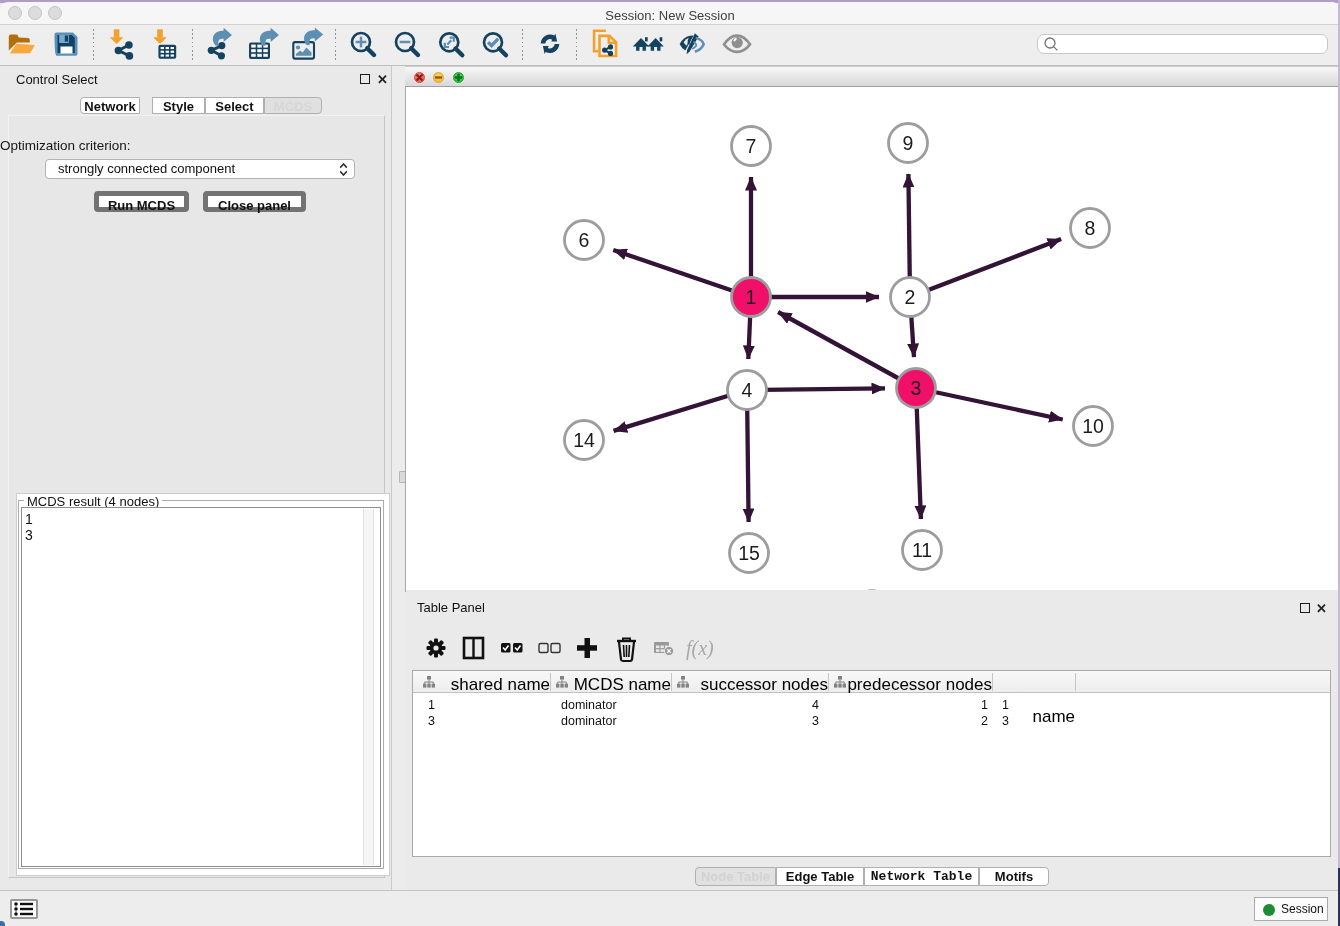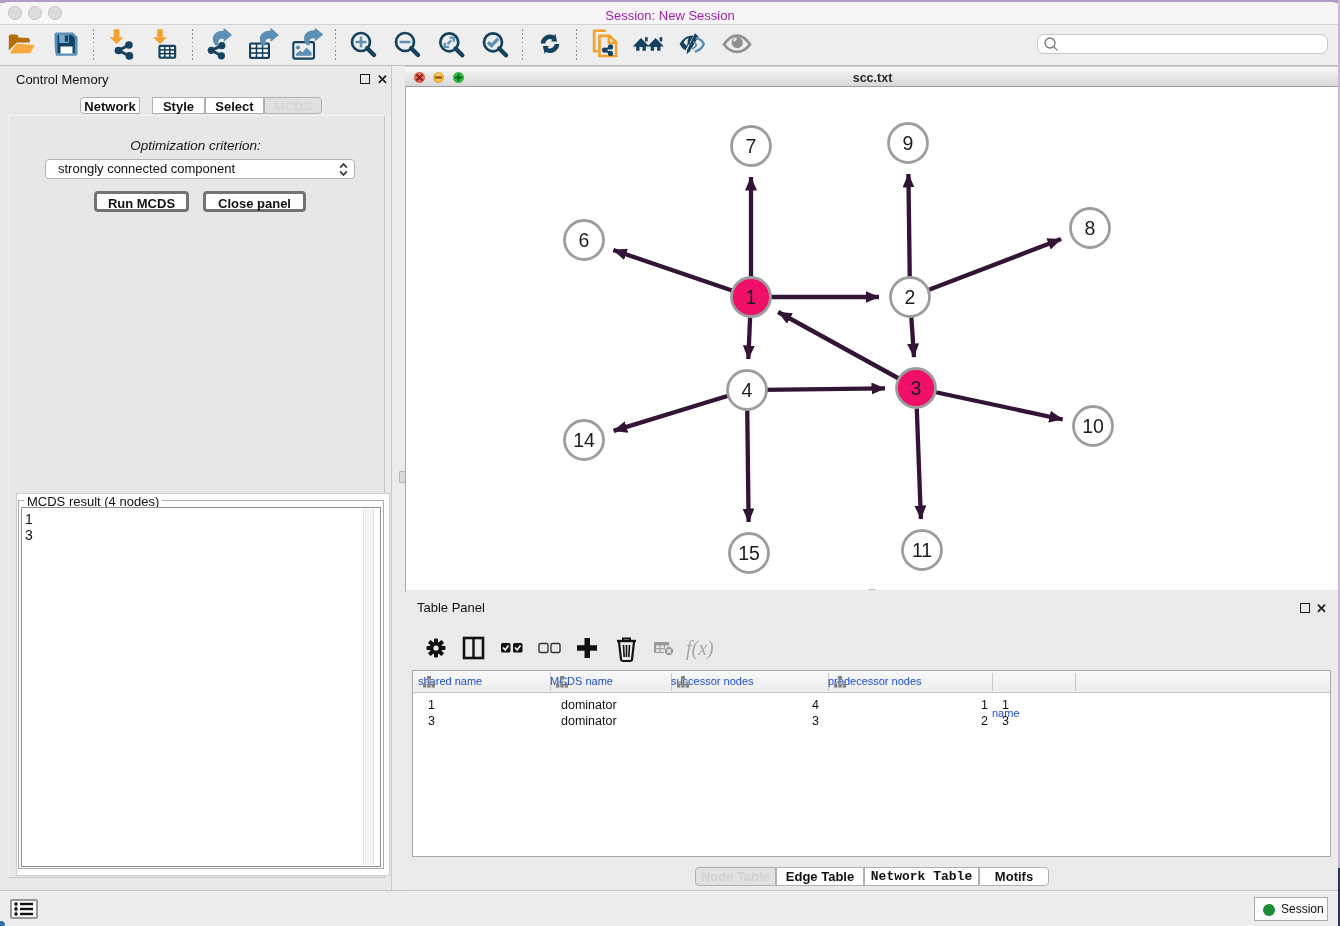--- a/index.html
+++ b/index.html
@@ -9,58 +9,58 @@
   
   #deskTop{left:0;top:0;width:1340px;height:3px;background:#b19bc9;}
   #deskRight{right:0;top:0;width:2px;height:870px;background:#c7b8da;z-index:9;}
   #deskRightBot{right:0;top:868px;width:2px;height:58px;background:#24365c;z-index:9;}
   
   #win{left:0;top:2px;width:1340px;height:924px;background:#ececec;
        border-radius:8px 8px 0 0;}
   #titlebar{left:0;top:2px;width:1340px;height:22px;background:#f6f6f6;
        border-bottom:1px solid #d2d2d2;border-radius:8px 8px 0 0;}
   .tdot{width:12px;height:12px;border-radius:50%;background:#dcdcdc;border:1px solid #c4c4c4;top:6px;}
-  #wtitle{left:0;top:8px;width:1340px;text-align:center;font-size:13px;color:#a21caf;}
+  #wtitle{left:0;top:8px;width:1340px;text-align:center;font-size:13px;color:#404040;}
   #toolbar{left:0;top:25px;width:1340px;height:40px;background:#eeeeee;border-bottom:1px solid #bfbfbf;}
   .tsep{top:29px;width:1px;height:32px;background:repeating-linear-gradient(to bottom,#8f8f8f 0 1.6px,rgba(0,0,0,0) 1.6px 4.2px);}
   #searchbox{left:1037px;top:34px;width:289px;height:18px;background:#fff;
       border:1px solid #c8c8c8;border-radius:7px;}
   
   #cpanel{left:0;top:66px;width:391px;height:824px;background:#e9e9e9;border-right:1px solid #c9c9c9;}
   #cptitle{left:16px;top:72px;font-size:13px;color:#111;}
   .winbtn{font-size:13px;color:#222;font-weight:bold;}
   .tab{position:absolute;top:97px;height:17px;line-height:17px;text-align:center;font-size:13px;font-weight:bold;
      background:#fff;border:1px solid #b0b0b0;color:#111;box-sizing:border-box;}
   #cpcontent{left:8px;top:115px;width:375px;height:761px;background:#e7e7e7;
      border:1px solid #c6c6c6;border-top-color:#f2f2f2;border-left-color:#f2f2f2;}
-  #optlabel{left:0px;top:138px;width:391px;text-align:center;font-size:13.5px;color:#161616;font-style:italic;}
+  #optlabel{left:0px;top:138px;width:391px;font-size:13.5px;color:#161616;}
   #combo{left:45px;top:159px;width:310px;height:20px;background:#fff;border:1px solid #b2b2b2;
      border-radius:4px;box-sizing:border-box;font-size:13px;color:#111;line-height:18px;padding-left:12px;}
-  .btn{position:absolute;top:191px;height:21px;background:#fff;border:3px solid #737373;border-radius:4px;
+  .btn{position:absolute;top:191px;height:21px;background:#fff;border:5px solid #737373;border-radius:4px;
      box-sizing:border-box;text-align:center;font-size:13px;font-weight:bold;color:#111;line-height:19px;}
   #resultpanel{left:16px;top:493px;width:374px;height:383px;background:#fff;border:1px solid #cecece;box-sizing:border-box;}
   #groupbox{left:18px;top:500px;width:366px;height:369px;border:1px solid #ababab;box-sizing:border-box;}
   #grouplabel{left:24px;top:494px;font-size:13px;color:#111;background:#fff;padding:0 3px;}
   #textarea{left:21px;top:507px;width:360px;height:360px;background:#fff;border:1px solid #8e8e8e;box-sizing:border-box;}
   #scrolltrack{position:absolute;right:6px;top:1px;width:9px;height:356px;background:#f5f5f5;border-left:1px solid #e2e2e2;border-right:1px solid #e2e2e2;}
   
   #netwin{left:405px;top:66px;width:935px;height:526px;background:#fff;border-left:1px solid #a8a8a8;box-sizing:border-box;}
   #nettitle{left:405px;top:66px;width:935px;height:21px;
      background:linear-gradient(#f7f7f7,#d8d8d8);border-bottom:1px solid #9e9e9e;border-top:1px solid #cbcbcb;box-sizing:border-box;}
   .light{position:absolute;top:5px;width:11px;height:11px;border-radius:50%;box-sizing:border-box;
      text-align:center;font-size:9px;font-weight:bold;line-height:11px;}
   #netname{position:absolute;left:0;top:4px;width:100%;text-align:center;font-size:12.5px;font-weight:bold;color:#2a2a2a;}
   
   #tpanel{left:406px;top:590px;width:934px;height:300px;background:#eaeaea;}
   #tptitle{left:417px;top:600px;font-size:13px;color:#111;}
   #ttable{left:412px;top:670px;width:919px;height:187px;background:#fff;border:1px solid #a8a8a8;box-sizing:border-box;}
   #thead{position:absolute;left:0;top:0;width:100%;height:22px;background:linear-gradient(#f8f8f8,#ededed);
      border-bottom:1px solid #c2c2c2;box-sizing:border-box;}
   .hsep{position:absolute;top:2px;width:1px;height:18px;background:#c6c6c6;}
-  .hlabel{position:absolute;top:4px;font-size:11px;color:#1d4ed8;text-align:left;}
+  .hlabel{position:absolute;top:4px;font-size:17px;color:#000000;text-align:right;}
   .cell{position:absolute;font-size:12.5px;color:#111;}
   .tabbot{position:absolute;top:867px;height:19px;line-height:18px;text-align:center;font-size:13px;font-weight:bold;
      background:#fff;border:1px solid #b0b0b0;color:#111;box-sizing:border-box;border-radius:0;}
   
   #statusbar{left:0;top:890px;width:1340px;height:36px;background:#ededed;border-top:1px solid #c3c3c3;box-sizing:border-box;}
   #listbtn{left:10px;top:899px;width:28px;height:20px;background:#fdfdfd;border:2px solid #989898;border-radius:2px;box-sizing:border-box;}
   #membtn{left:1254px;top:897px;width:74px;height:24px;background:#fcfcfc;border:1px solid #ababab;box-sizing:border-box;font-size:12px;color:#111;}
 </style>
 </head>
 <body>
@@ -182,21 +182,21 @@
 <path d="M724 20.5 Q730 11.6 737 11.6 Q744 11.6 750 20.3 Q744 27.9 737 27.9 Q730 27.9 724 20.5 Z" fill="none" stroke="#8f8f8f" stroke-width="2.7"></path>
 <circle cx="737.2" cy="18.6" r="5.6" fill="#8f8f8f"></circle>
 <path d="M733.3 16.9 A4.6 4.6 0 0 1 736.2 13.6 L736.8 15.5 A2.7 2.7 0 0 0 735.1 17.4 Z" fill="#fff"></path>
 </svg>
 <svg class="abs" style="left:1043px;top:36px;" width="17" height="17" viewBox="0 0 17 17">
 <circle cx="7" cy="7" r="5" fill="none" stroke="#757575" stroke-width="1.3"></circle>
 <line x1="10.6" y1="10.6" x2="14.4" y2="14.4" stroke="#757575" stroke-width="1.3"></line>
 </svg>
 
 <div class="abs" id="cpanel"></div>
-<div class="abs" id="cptitle">Control Memory</div>
+<div class="abs" id="cptitle">Control Select</div>
 <div class="abs" style="left:360px;top:74px;width:8px;height:8px;border:1.6px solid #1c1c1c;"></div>
 <div class="abs winbtn" style="left:377px;top:72px;">✕</div>
 <div class="abs tab" style="left:80px;width:60px;border-radius:4px 0 0 4px;">Network</div>
 <div class="abs tab" style="left:152px;width:53px;">Style</div>
 <div class="abs tab" style="left:205px;width:59px;">Select</div>
 <div class="abs tab" style="left:264px;width:58px;background:#e0e0e0;color:#d6d6d6;border-radius:0 4px 4px 0;">MCDS</div>
 <div class="abs" id="cpcontent"></div>
 <div class="abs" id="optlabel">Optimization criterion:</div>
 <div class="abs" id="combo">strongly connected component
   <svg style="position:absolute;right:6px;top:3px;" width="9" height="13" viewBox="0 0 9 13">
@@ -226,21 +226,20 @@
   <div class="light" style="left:28px;background:radial-gradient(circle at 50% 35%,#fdd06a,#f7b72e);border:1px solid #dfa123;">
     <svg width="9" height="9" viewBox="0 0 9 9" style="position:absolute;left:0px;top:0px;">
         <path d="M1 4.5 L8 4.5" stroke="#8f5a14" stroke-width="2.4"></path>
       </svg>
     </div>
   <div class="light" style="left:48px;background:radial-gradient(circle at 50% 35%,#4fd957,#1fbb35);border:1px solid #1da32f;">
     <svg width="9" height="9" viewBox="0 0 9 9" style="position:absolute;left:0px;top:0px;">
         <path d="M4.5 0.8 L4.5 8.2 M0.8 4.5 L8.2 4.5" stroke="#0d6e1c" stroke-width="2.4"></path>
       </svg>
     </div>
-  <div id="netname">scc.txt</div>
 </div>
 <svg class="abs" style="left:406px;top:88px;" width="934" height="501" viewBox="406 88 934 501">
 <defs>
       <marker id="ah" markerWidth="14" markerHeight="12" refX="13.5" refY="6" orient="auto" markerUnits="userSpaceOnUse">
         <path d="M0,0 L14,6 L0,12 Z" fill="#331436"></path>
       </marker>
     </defs>
 <line x1="751" y1="297" x2="751.0" y2="177.0" stroke="#331436" stroke-width="4.3" marker-end="url(#ah)"></line>
 <line x1="751" y1="297" x2="613.3" y2="250.0" stroke="#331436" stroke-width="4.3" marker-end="url(#ah)"></line>
 <line x1="751" y1="297" x2="879.0" y2="297.0" stroke="#331436" stroke-width="4.3" marker-end="url(#ah)"></line>

